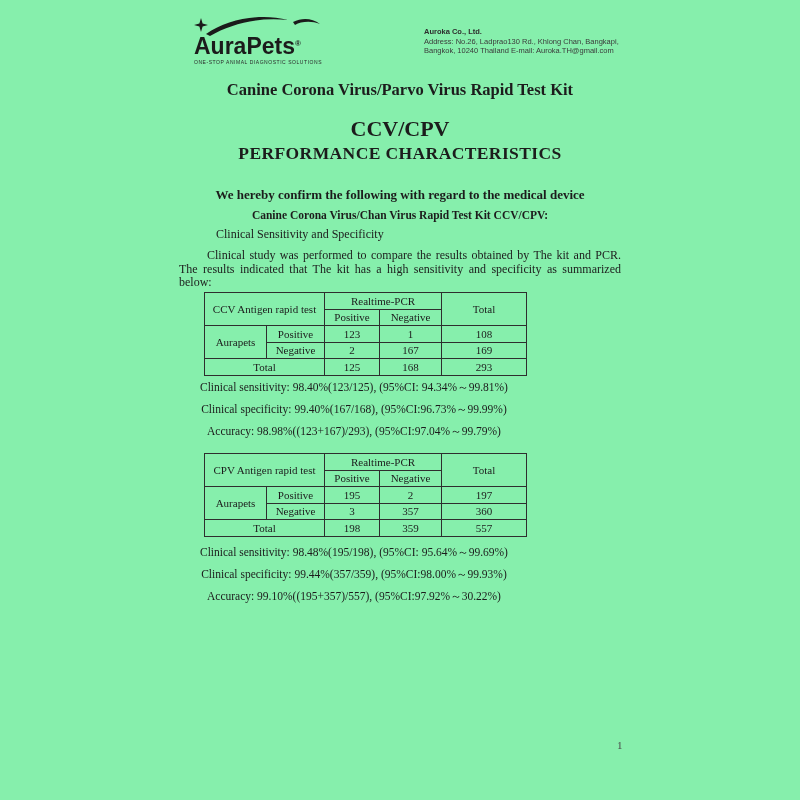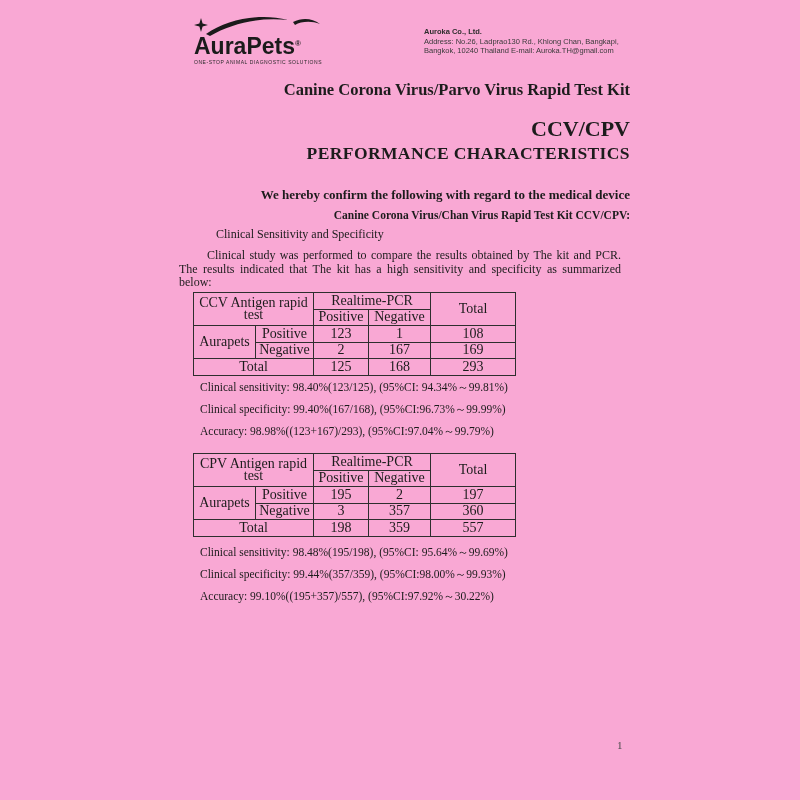--- a/index.html
+++ b/index.html
@@ -1,52 +1,52 @@
 <!DOCTYPE html>
 <html><head>
 <meta charset="utf-8">
 <style>
   html,body{margin:0;padding:0;background:#ffffff;}
   .canvas{
-    position:relative;width:800px;height:800px;background:#f9a8d4;overflow:hidden;
+    position:relative;width:800px;height:800px;background:#86efac;overflow:hidden;
     font-family:"Liberation Serif","DejaVu Serif",serif;color:#1c1c1c;
   }
   
   .logo{position:absolute;left:194px;top:13px;width:140px;}
   .logo svg{display:block;}
   .brand-line{font-family:"Liberation Sans","DejaVu Sans",sans-serif;font-weight:bold;
     font-size:23px;letter-spacing:0px;color:#1b1b1b;line-height:22px;margin-top:-2px;}
   .brand-reg{font-size:8px;vertical-align:top;position:relative;top:-2px;}
   .tagline{font-family:"Liberation Sans","DejaVu Sans",sans-serif;font-size:5px;
     letter-spacing:0.55px;color:#2a2a2a;margin-top:2px;white-space:nowrap;}
   .company{position:absolute;left:424px;top:27px;width:215px;
     font-family:"Liberation Sans","DejaVu Sans",sans-serif;font-size:7.5px;
     line-height:9.6px;color:#3a3a3a;}
   .company .name{font-weight:bold;color:#2d2d2d;}
   
-  .center-col{position:absolute;left:170px;width:460px;text-align:right;}
+  .center-col{position:absolute;left:170px;width:460px;text-align:center;}
   .title-main{top:80px;font-size:16.5px;font-weight:bold;}
   .title-code{top:116px;font-size:22px;font-weight:bold;}
   .title-perf{top:143px;font-size:17.5px;font-weight:bold;letter-spacing:0.4px;}
   
   .confirm1{top:187px;font-size:13px;font-weight:bold;}
   .confirm2{top:209px;font-size:11.5px;font-weight:bold;}
   .confirm3{position:absolute;left:216px;top:227px;font-size:12px;}
   .study-par{position:absolute;left:179px;top:249px;width:442px;font-size:12px;
     line-height:13.6px;text-align:justify;text-indent:28px;}
   
-  .doc-table{position:absolute;left:193px;border-collapse:collapse;table-layout:fixed;
-    width:322px;font-size:14px;padding-left:17px;}
+  .doc-table{position:absolute;left:204px;border-collapse:collapse;table-layout:fixed;
+    width:322px;font-size:11px;padding-left:17px;}
   .doc-table td{border:1px solid #2e2e2e;text-align:center;vertical-align:middle;
     padding:0 2px;height:15.5px;line-height:12px;}
   .tbl-ccv{top:292px;}
   .tbl-cpv{top:453px;}
   
   .stats{position:absolute;left:200px;display:flex;flex-direction:column;gap:9px;
-    font-size:11.5px;line-height:13px;}
+    font-size:11.5px;line-height:13px;align-items:center;}
   .stats-ccv{top:381px;}
   .stats-cpv{top:546px;}
   
   .page-num{position:absolute;left:617px;top:739px;font-size:11px;color:#4a4a4a;}
 </style>
 </head>
 <body>
 
 <div class="canvas">
 

